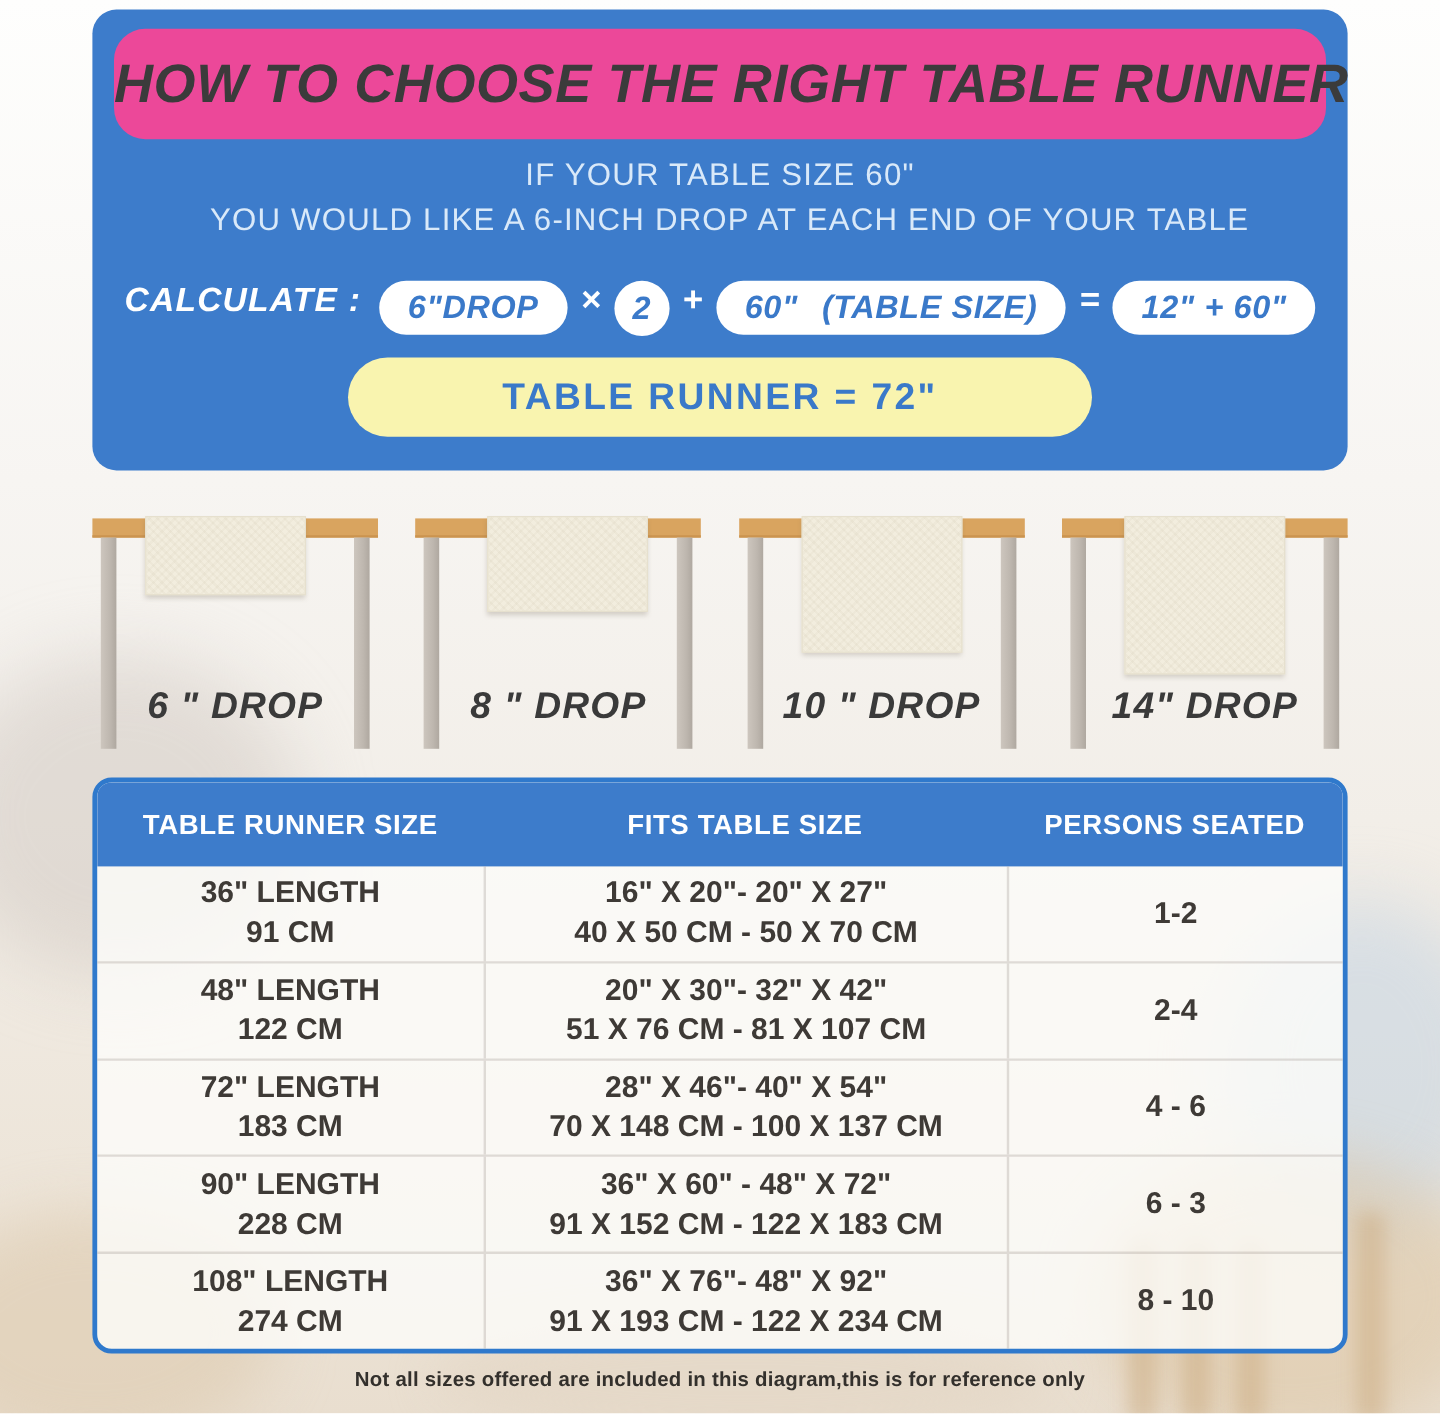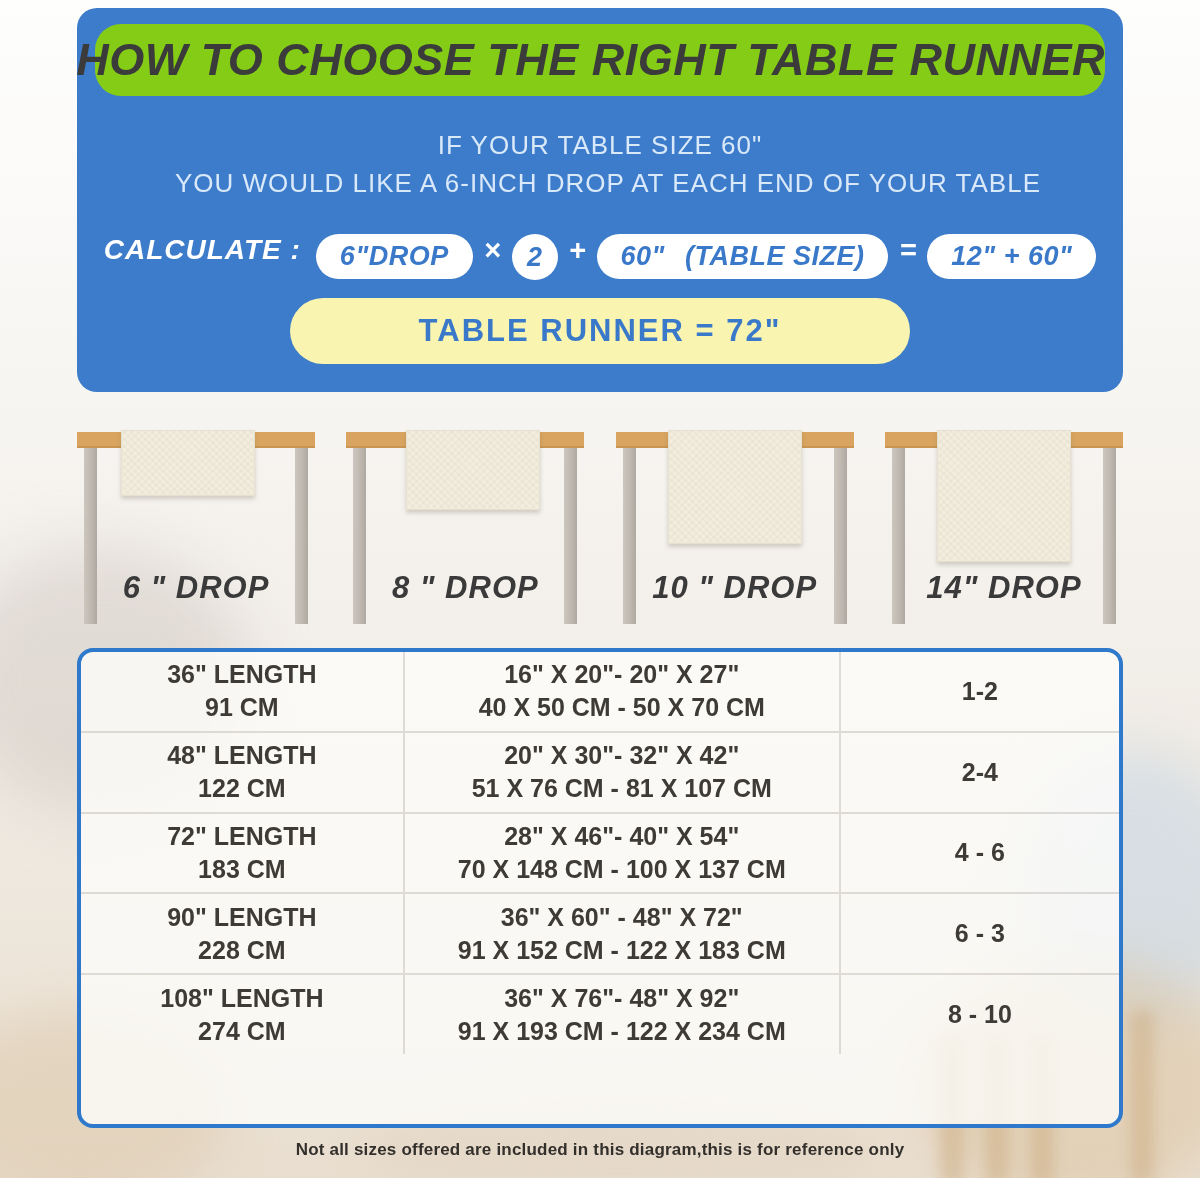--- a/index.html
+++ b/index.html
@@ -13,22 +13,22 @@
   .b1 { left:-50px; top:545px; width:300px; height:270px; background:rgba(203,196,188,0.45); filter:blur(30px); }
   .b2 { left:-70px; top:1010px; width:300px; height:200px; background:rgba(222,203,176,0.6); filter:blur(24px); }
   .b3 { right:-50px; top:750px; width:230px; height:280px; background:rgba(197,213,229,0.55); filter:blur(28px); }
   .b4 { right:-40px; top:960px; width:330px; height:240px; background:rgba(220,196,160,0.5); filter:blur(22px); }
   .b5 { left:360px; top:1100px; width:520px; height:100px; background:rgba(226,212,193,0.5); filter:blur(18px); }
   .spindle { position:absolute; top:1035px; width:24px; height:150px; background:rgba(203,172,130,0.5); filter:blur(7px); border-radius:8px; }
   .s1{left:940px} .s2{left:985px} .s3{left:1030px} .s4{left:1130px; top:1010px; height:175px;}
 
   
   .banner { position:absolute; left:77px; top:8px; width:1046px; height:384px; background:#3D7CCB; border-radius:20px; }
-  .title-box { position:absolute; left:18px; right:18px; top:16px; height:72px; background:#84cc16; border-radius:26px;
-               display:flex; align-items:center; justify-content:flex-end; }
+  .title-box { position:absolute; left:18px; right:18px; top:16px; height:92px; background:#ec4899; border-radius:26px;
+               display:flex; align-items:center; justify-content:flex-start; }
   .title { font-size:45px; font-weight:800; font-style:italic; color:#3B3B3B; white-space:nowrap; letter-spacing:0.5px; }
   .sub { position:absolute; left:0; width:100%; text-align:center; color:#D9E9F9; font-size:26px; letter-spacing:1px; white-space:nowrap; }
   .sub1 { top:122px; } .sub2 { top:160px;padding-left:16px; }
   .calc-row { position:absolute; top:226px; left:0; right:0; height:54px; display:flex; align-items:flex-start; justify-content:center; gap:11px;font-style:italic; }
   .calc-label { color:#ffffff; font-size:28px; font-weight:800; letter-spacing:1px; margin-right:4px; white-space:nowrap; }
   .pill { background:#ffffff; color:#3A79C9; font-size:27px; font-weight:800; padding:7px 24px; border-radius:32px; white-space:nowrap; letter-spacing:0.5px; }
   .pill-wide { display:inline-flex; gap:20px; }
   .op { color:#ffffff; font-size:29px; font-weight:800; }
   .circle { background:#ffffff; color:#3A79C9; width:46px; height:46px; border-radius:50%; display:flex; align-items:center; justify-content:center; font-size:27px; font-weight:800; }
   .result-pill { position:absolute; top:290px; left:50%; transform:translateX(-50%); width:620px; height:66px;
@@ -135,20 +135,25 @@
     <div class="demo demo-4">
       <div class="tabletop"></div>
       <div class="leg leg-left"></div>
       <div class="leg leg-right"></div>
       <div class="runner"></div>
       <div class="drop-label">14" DROP</div>
     </div>
   </section>
 
   <section class="size-panel">
+    <div class="thead">
+      <div class="th col1">TABLE RUNNER SIZE</div>
+      <div class="th col2">FITS TABLE SIZE</div>
+      <div class="th col3">PERSONS SEATED</div>
+    </div>
     <div class="tbody">
       <div class="trow">
         <div class="td col1">
           <span>36" LENGTH</span>
           <span>91 CM</span>
         </div>
         <div class="td col2">
           <span>16" X 20"- 20" X 27"</span>
           <span>40 X 50 CM - 50 X 70 CM</span>
         </div>

